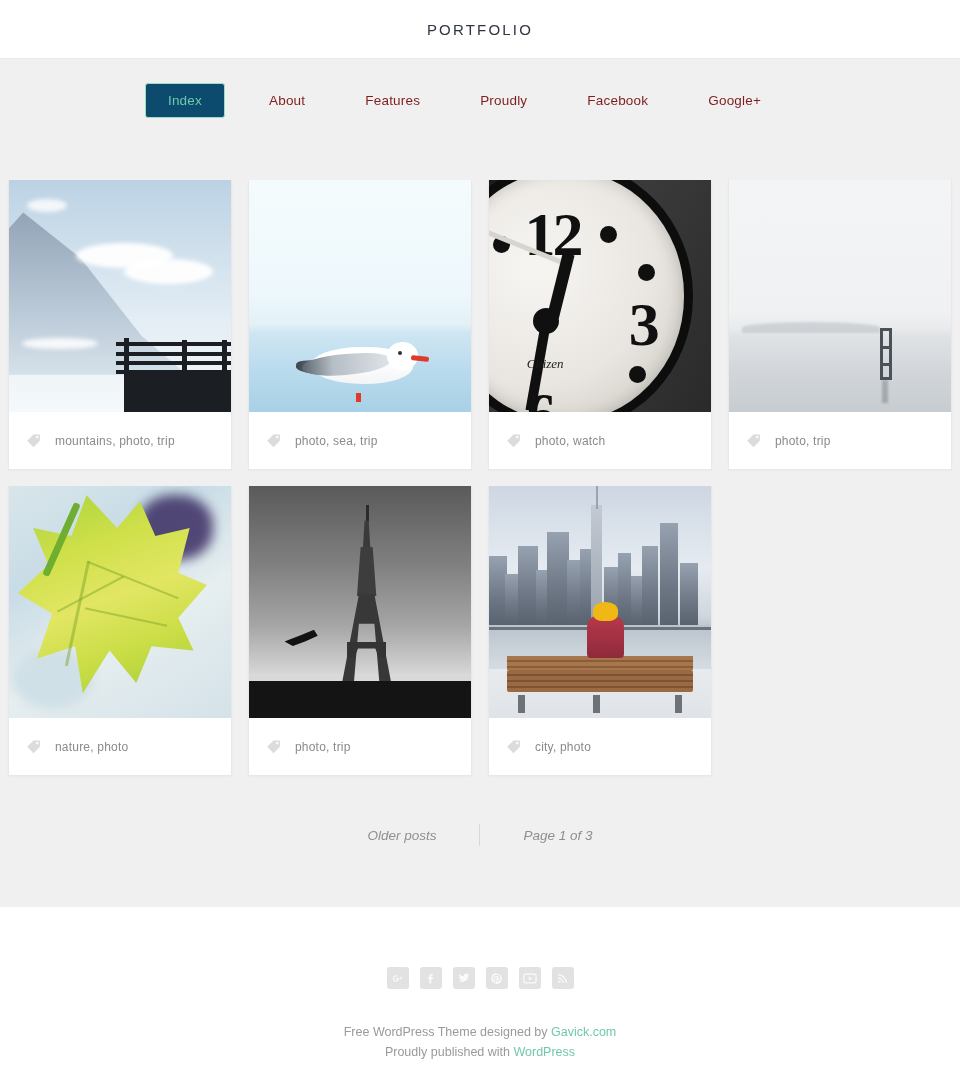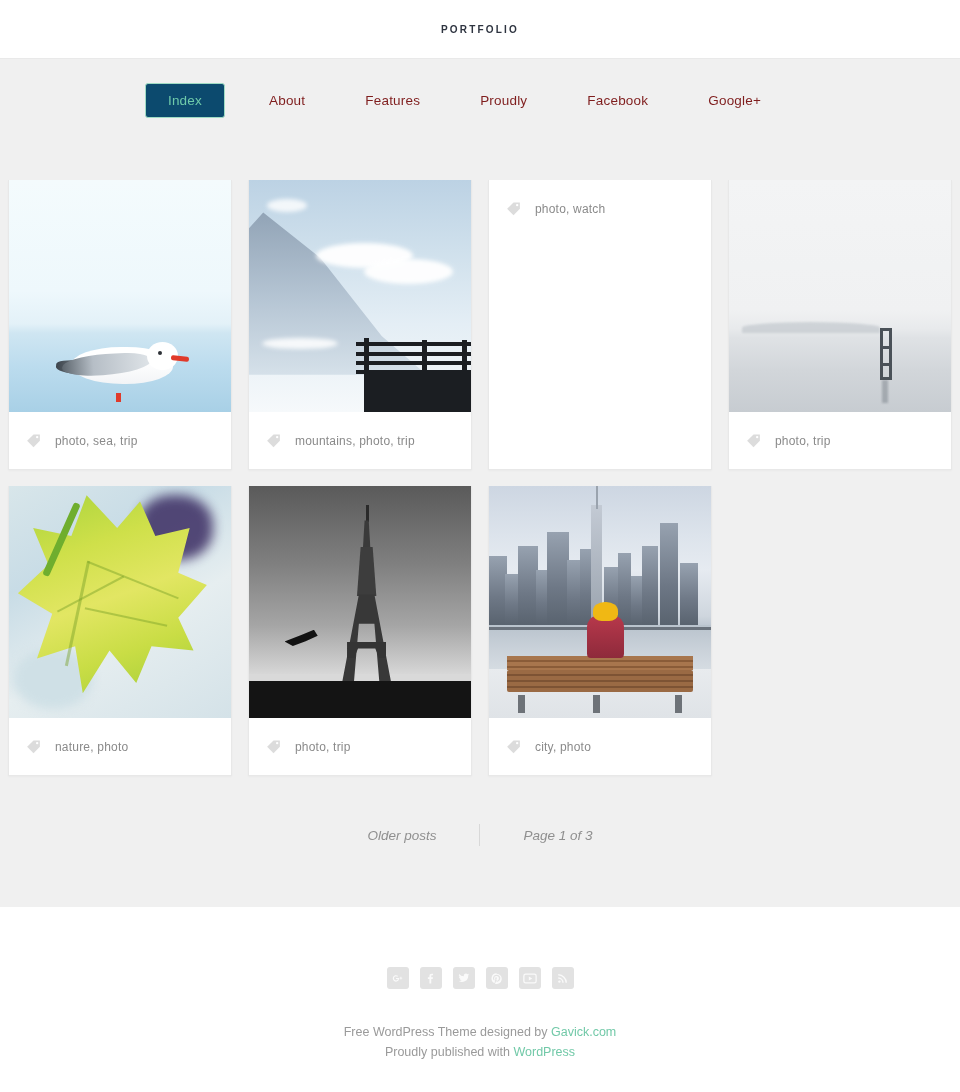--- a/index.html
+++ b/index.html
@@ -13,22 +13,22 @@
 
   
   .site-header {
     height: 58px;
     background: #ffffff;
     display: flex;
     align-items: center;
     justify-content: center;
   }
   .site-title {
-    font-size: 10px;
-    font-weight: bold;
+    font-size: 15px;
+    font-weight: normal;
     letter-spacing: 2.2px;
     color: #2e3440;
     text-transform: uppercase;
   }
 
   
   .nav-band {
     background: #f0f0f0;
     height: 83px;
     display: flex;
@@ -302,40 +302,20 @@
     <li class="nav-item">Google+</li>
   </ul>
 </nav>
 
 <main class="main-area">
   <div class="grid">
 
 
     <article class="card">
       <div class="card-media">
-        <div class="img art-gull"></div>
-        <div class="gull-wing2"></div>
-          <div class="gull-body"></div>
-          <div class="gull-wing"></div>
-        <div class="gull-head"></div>
-          <div class="gull-eye"></div>
-          <div class="gull-beak"></div>
-        <div class="gull-foot"></div>
-      </div>
-      <div class="card-meta">
-        <svg class="tag-icon" viewBox="0 0 24 24">
-          <path d="M3 12.5 L12 3.5 L21 3.5 L21 12.5 L12 21.5 Z" fill="#dcdcdc"></path>
-          <circle cx="17.2" cy="7.2" r="1.7" fill="#ffffff"></circle>
-        </svg>
-        <span class="tag-text">photo, sea, trip</span>
-      </div>
-    </article>
-
-    <article class="card">
-      <div class="card-media">
         <div class="img art-mount"></div>
         <div class="mt-peak"></div>
         <div class="cloud c3"></div>
           <div class="cloud c1"></div>
         <div class="cloud c2"></div>
           <div class="cloud c4"></div>
         <div class="pier" style="height:18%;"></div>
         <div class="pier-rail" style="right:0;bottom:18%;width:52%;height:12%;">
           <i style="top:0;"></i>
             <i style="top:33%;"></i>
@@ -349,20 +329,56 @@
       <div class="card-meta">
         <svg class="tag-icon" viewBox="0 0 24 24">
           <path d="M3 12.5 L12 3.5 L21 3.5 L21 12.5 L12 21.5 Z" fill="#dcdcdc"></path>
           <circle cx="17.2" cy="7.2" r="1.7" fill="#ffffff"></circle>
         </svg>
         <span class="tag-text">mountains, photo, trip</span>
       </div>
     </article>
 
     <article class="card">
+      <div class="card-media">
+        <div class="img art-gull"></div>
+        <div class="gull-wing2"></div>
+          <div class="gull-body"></div>
+          <div class="gull-wing"></div>
+        <div class="gull-head"></div>
+          <div class="gull-eye"></div>
+          <div class="gull-beak"></div>
+        <div class="gull-foot"></div>
+      </div>
+      <div class="card-meta">
+        <svg class="tag-icon" viewBox="0 0 24 24">
+          <path d="M3 12.5 L12 3.5 L21 3.5 L21 12.5 L12 21.5 Z" fill="#dcdcdc"></path>
+          <circle cx="17.2" cy="7.2" r="1.7" fill="#ffffff"></circle>
+        </svg>
+        <span class="tag-text">photo, sea, trip</span>
+      </div>
+    </article>
+
+    <article class="card">
+      <div class="card-media">
+        <div class="img art-clock"></div>
+        <div class="clock-face"></div>
+        <div class="clk-12">12</div>
+          <div class="clk-3">3</div>
+          <div class="clk-6">6</div>
+        <div class="clk-dot" style="left:2%;  top:24%;"></div>
+        <div class="clk-dot" style="left:50%; top:20%;"></div>
+        <div class="clk-dot" style="left:67%; top:36%;"></div>
+        <div class="clk-dot" style="left:63%; top:80%;"></div>
+        <div class="clk-hand-s"></div>
+        <div class="clk-hand-h"></div>
+        <div class="clk-hand-m"></div>
+        <div class="clk-hub"></div>
+        <div class="clk-brand">Citizen</div>
+      </div>
       <div class="card-meta">
         <svg class="tag-icon" viewBox="0 0 24 24">
           <path d="M3 12.5 L12 3.5 L21 3.5 L21 12.5 L12 21.5 Z" fill="#dcdcdc"></path>
           <circle cx="17.2" cy="7.2" r="1.7" fill="#ffffff"></circle>
         </svg>
         <span class="tag-text">photo, watch</span>
       </div>
     </article>
 
     <article class="card">

